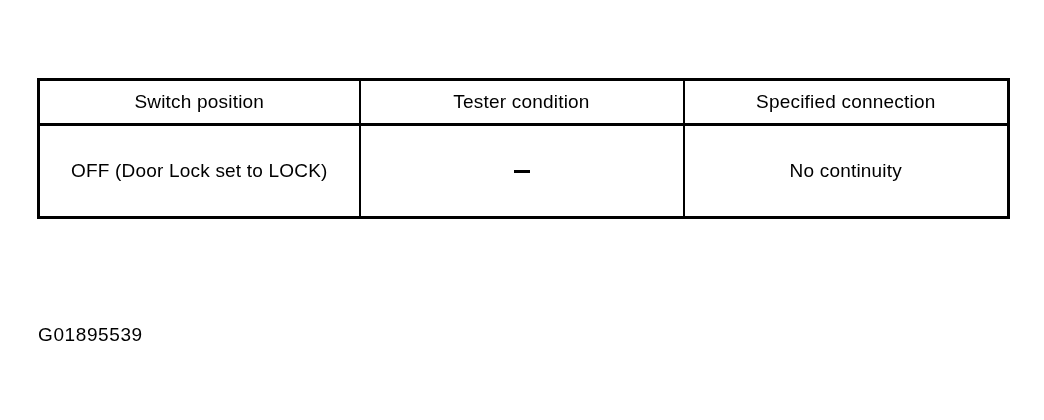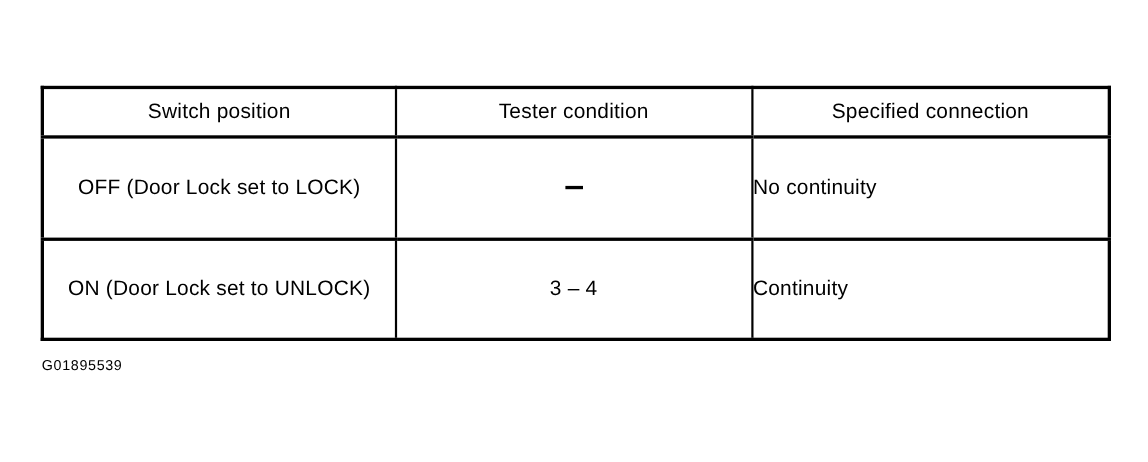--- a/index.html
+++ b/index.html
@@ -74,21 +74,21 @@
 
   .body-row.row-2 td { border-top-width: 3px; }
 
   .cell-center {
     text-align: center;
     line-height: 1.55;
     padding: 4px 10px;
   }
 
   .cell-left {
-    text-align: left;
+    text-align: center;
     line-height: 1.4;
     padding: 4px 0 4px 11px;
   }
 
   .cell-dash {
     text-align: center;
     font-size: 19px;
   }
 
   .dash-glyph {
@@ -100,21 +100,21 @@
     font-size: 0;
     line-height: 0;
     color: transparent;
   }
 
   
   .caption {
     position: absolute;
     left: 38px;
     top: 324px;
-    font-size: 13px;
+    font-size: 19px;
     letter-spacing: 0.6px;
     white-space: nowrap;
   }
 </style>
 </head>
 <body>
 
 <div id="page">
 
   <table class="spec-table">
@@ -131,23 +131,18 @@
       </tr>
     </thead>
     <tbody>
       <tr class="body-row row-1">
         <td class="cell-center">OFF (Door Lock set to LOCK)</td>
         <td class="cell-dash">
           <span class="dash-glyph">–</span>
         </td>
         <td class="cell-left">No continuity</td>
       </tr>
-      <tr class="body-row row-2">
-        <td class="cell-center">ON (Door Lock set to UNLOCK)</td>
-        <td class="cell-center">3 – 4</td>
-        <td class="cell-left">Continuity</td>
-      </tr>
     </tbody>
   </table>
 
   <div class="caption">G01895539</div>
 
 </div>
 
 </body></html>

